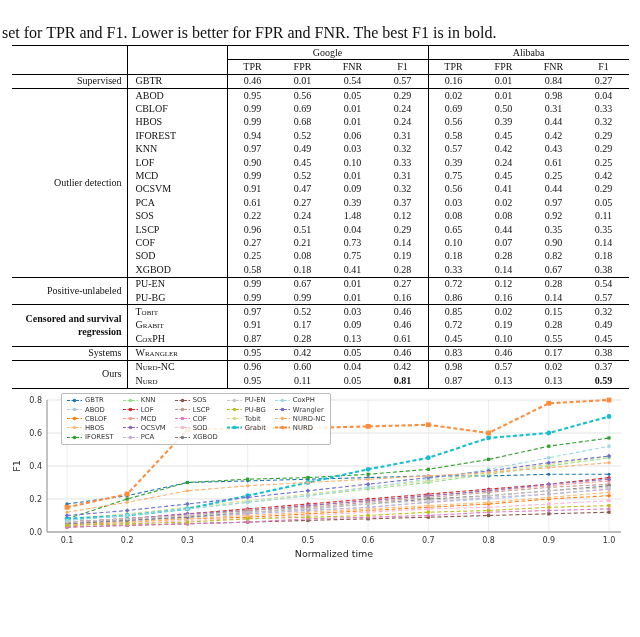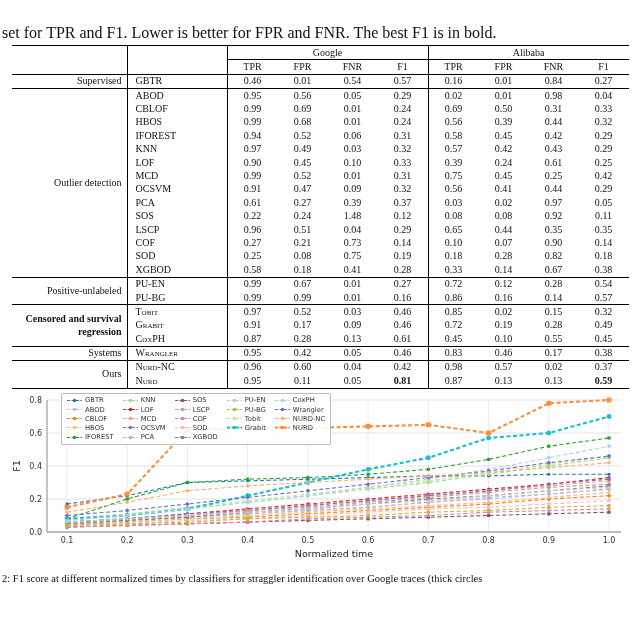--- a/index.html
+++ b/index.html
@@ -788,14 +788,13 @@
             <svg width="15" height="7">
               <line x1="0" y1="3.5" x2="15" y2="3.5" stroke="#fd8d3c" stroke-width="2" stroke-dasharray="3 1.5"></line>
               <circle cx="7.5" cy="3.5" r="1.8" fill="#fd8d3c"></circle>
             </svg>
             <span>NURD</span>
           </div>
         </div>
       </div>
   </div>
 
-  <div class="bottom-caption">2: F1 score at different normalized times by classifiers for straggler identification over Google traces (thick circles</div>
 </div>
 
 </body></html>

